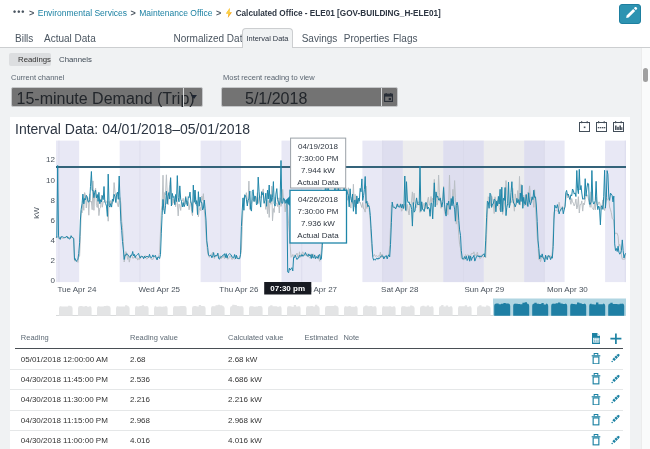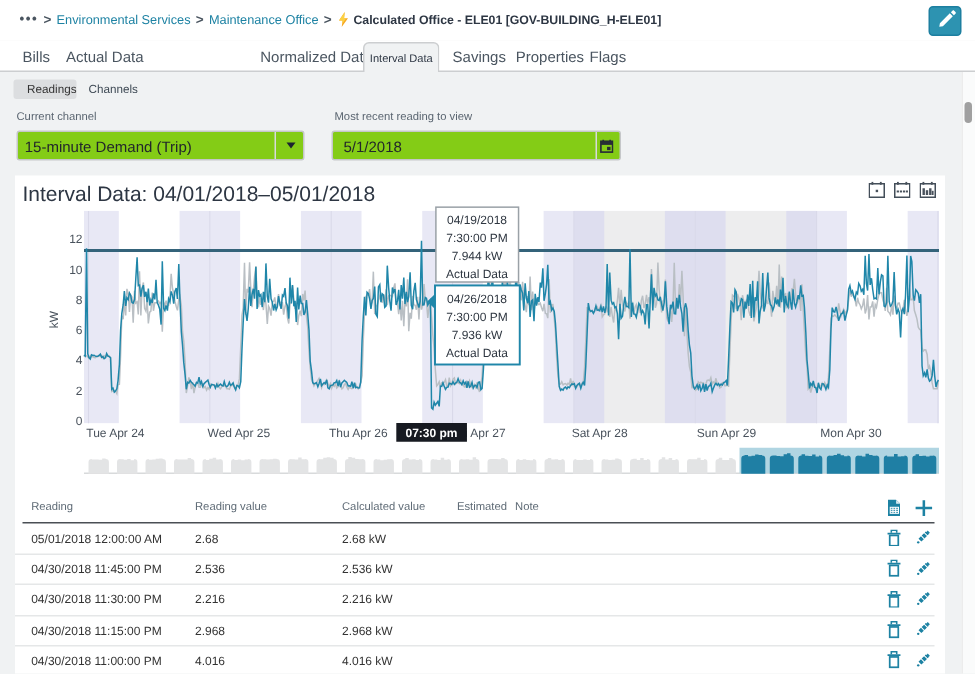--- a/index.html
+++ b/index.html
@@ -7,21 +7,21 @@
 #crumbs a{color:#1d82a3;text-decoration:none}
 #crumbs .sep{color:#4a5560;margin:0 3.5px;font-weight:bold;font-size:9px;position:relative;top:0px}
 #crumbs b{color:#2d3643;font-size:8.2px}
 #editbtn{position:absolute;left:619px;top:4px;width:22px;height:20px;background:#2d93b1;border:1px solid #1d7fa0;border-radius:3px}
 #tabrow{position:absolute;left:0;top:27px;width:650px;height:21px;background:#fff;border-bottom:1px solid #ccced0}
 .tab{position:absolute;top:0;height:21px;line-height:23px;font-size:10px;color:#4a5560;white-space:nowrap}
 #activetab{position:absolute;left:242px;top:28px;width:51px;height:20px;background:#f0f2f3;border:1px solid #ccced0;border-bottom:none;border-radius:4px 4px 0 0;line-height:19px;text-align:center;font-size:7.4px;color:#2d3643;z-index:2}
 #pill{position:absolute;left:9px;top:53px;width:42px;height:13px;background:#dcdee0;border-radius:2px;font-size:7.8px;color:#333;text-align:right;line-height:13px}
 #channels{position:absolute;left:59px;top:53px;font-size:7.8px;color:#3f4a55;line-height:13px}
 .lbl{position:absolute;font-size:7.5px;color:#5a6570}
-.inputbox{position:absolute;top:87px;height:20px;background:#84cc16;border:1px solid #c5c7c9;border-radius:2px;font-size:10px;color:#22262b;line-height:21px}
+.inputbox{position:absolute;top:87px;height:20px;background:#737373;border:1px solid #c5c7c9;border-radius:2px;font-size:16px;color:#22262b;line-height:21px}
 #panel{position:absolute;left:10px;top:117px;width:620px;height:332px;background:#fff}
 #ptitle{position:absolute;left:15px;top:121px;font-size:14px;color:#2d3643}
 .cicon{position:absolute;top:121px;width:11px;height:11px}
 #thead{position:absolute;left:10px;top:330px;width:620px;height:18px;font-size:7.5px;color:#5f6b76}
 .th{position:absolute;top:3px}
 #thline{position:absolute;left:15px;top:347.7px;width:608px;height:0;border-top:1.3px solid #4a4f55}
 .row{position:absolute;left:10px;width:620px;height:20.4px;font-size:8px;color:#333}
 .rowline{position:absolute;left:10px;width:613px;border-top:1px solid #e5e7e8}
 .cell{position:absolute;top:6px}
 .r{}
@@ -46,21 +46,21 @@
  <div class="tab" style="left:343.8px">Properties</div>
  <div class="tab" style="left:393px">Flags</div>
 </div>
 <div id="activetab">Interval Data</div>
 <div id="pill">Readings</div>
 <div id="channels">Channels</div>
 <div class="lbl" style="left:11px;top:73px">Current channel</div>
 <div class="lbl" style="left:223px;top:73px">Most recent reading to view</div>
 <div class="inputbox" style="left:11px;width:192px;padding-left:4.5px">15-minute Demand (Trip)
   <span style="position:absolute;right:18.5px;top:0;height:18px;border-left:1px solid #d8dadb"></span><span style="position:absolute;right:5.5px;top:7px;width:0;height:0;border-left:3.8px solid transparent;border-right:3.8px solid transparent;border-top:4.6px solid #1d2430"></span></div>
-<div class="inputbox" style="left:221px;width:193px;padding-left:7px">5/1/2018
+<div class="inputbox" style="left:221px;width:177px;padding-left:23px">5/1/2018
   <span style="position:absolute;right:15.5px;top:0;height:18px;border-left:1px solid #d8dadb"></span><svg class="ic" style="position:absolute;right:3.8px;top:4.5px" width="9" height="9" viewBox="0 0 9 9">
       <rect x="0.6" y="1.2" width="7.8" height="7.2" fill="none" stroke="#272d36" stroke-width="1.1"></rect>
       <rect x="0.6" y="1.2" width="7.8" height="2.4" fill="#272d36"></rect>
       <rect x="1.6" y="0" width="1.1" height="1.4" fill="#272d36"></rect>
       <rect x="6.2" y="0" width="1.1" height="1.4" fill="#272d36"></rect>
       <rect x="4.7" y="4.9" width="2.3" height="2.2" fill="#272d36"></rect>
     </svg></div>
 <div id="panel"></div>
 <div id="ptitle">Interval Data: 04/01/2018–05/01/2018</div>
 <svg class="cicon" style="left:579px" width="11" height="11" viewBox="0 0 11 11">
@@ -195,21 +195,21 @@
     </svg>
     <svg style="position:absolute;left:601px;top:4.5px" width="9" height="10" viewBox="0 0 9 10">
       <line x1="2.3" y1="7.1" x2="7.1" y2="2.3" stroke="#1d82a3" stroke-width="2.7" stroke-dasharray="2.3 0.65"></line>
       <rect x="6.5" y="1.1" width="2" height="2" fill="#1d82a3" transform="rotate(45 7.5 2.1)"></rect>
       <circle cx="1.15" cy="8.55" r="0.8" fill="#1d82a3"></circle>
     </svg>
 </div>
 <div class="row" style="top:369.0px">
  <div class="cell" style="left:10.8px">04/30/2018 11:45:00 PM</div>
  <div class="cell r" style="left:120px;width:70px">2.536</div>
- <div class="cell r" style="left:218px;width:70px">2.536 kW</div>
+ <div class="cell r" style="left:218px;width:70px">4.686 kW</div>
  <svg style="position:absolute;left:580.6px;top:4.3px" width="10" height="11.5" viewBox="0 0 10 11.5">
       <path d="M0.7 2.8 H9.3" fill="none" stroke="#1d82a3" stroke-width="1.15"></path>
       <path d="M3.2 2.2 V0.55 H6.8 V2.2" fill="none" stroke="#1d82a3" stroke-width="1.05"></path>
       <rect x="2.15" y="3.95" width="5.7" height="6.9" fill="none" stroke="#1d82a3" stroke-width="1.15"></rect>
     </svg>
     <svg style="position:absolute;left:601px;top:4.5px" width="9" height="10" viewBox="0 0 9 10">
       <line x1="2.3" y1="7.1" x2="7.1" y2="2.3" stroke="#1d82a3" stroke-width="2.7" stroke-dasharray="2.3 0.65"></line>
       <rect x="6.5" y="1.1" width="2" height="2" fill="#1d82a3" transform="rotate(45 7.5 2.1)"></rect>
       <circle cx="1.15" cy="8.55" r="0.8" fill="#1d82a3"></circle>
     </svg>

